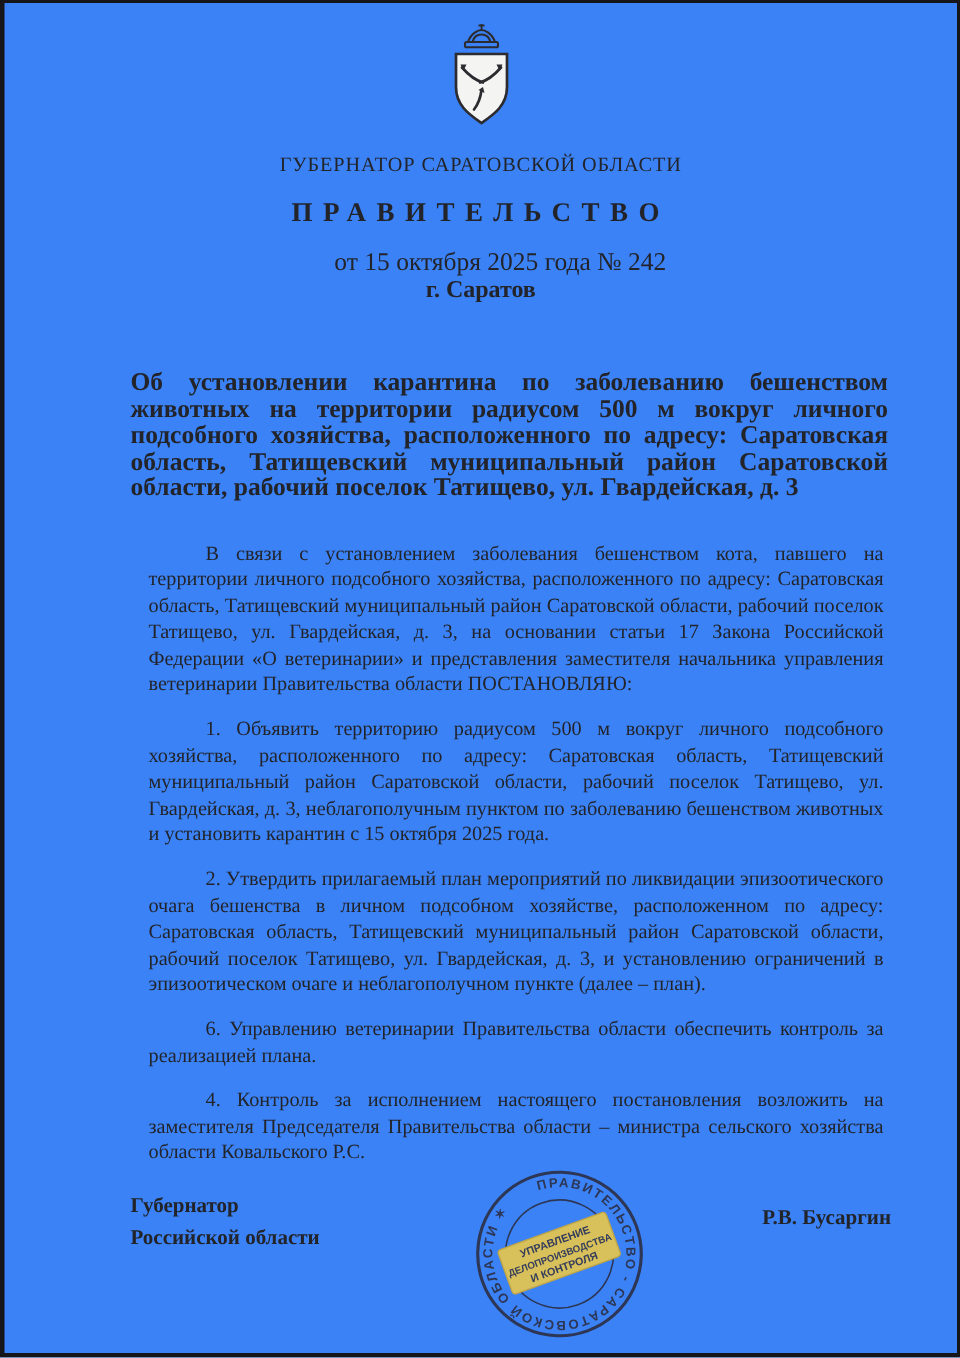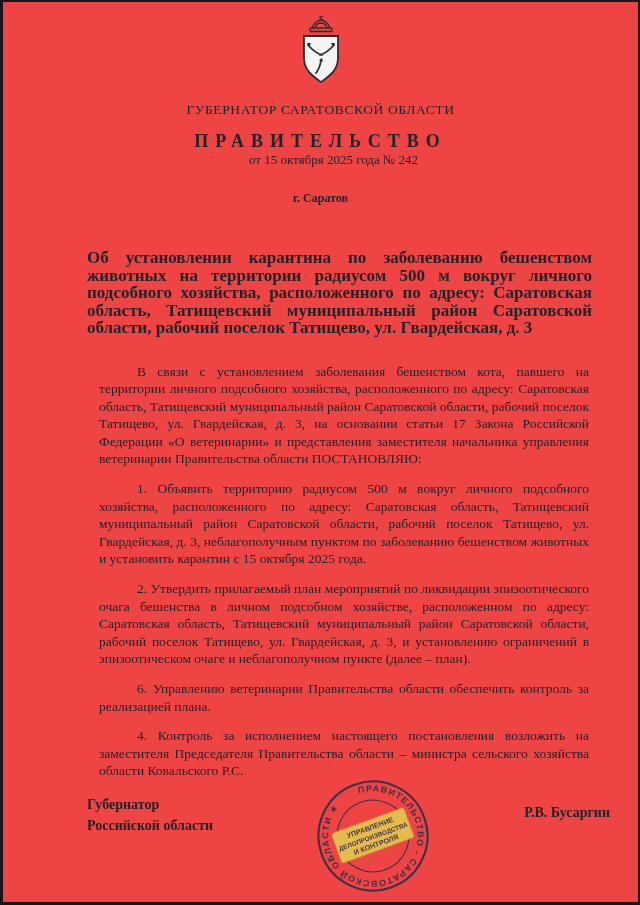--- a/index.html
+++ b/index.html
@@ -1,20 +1,20 @@
 <!DOCTYPE html>
 <html lang="ru"><head>
 <meta charset="utf-8">
 <style>
   html,body{margin:0;padding:0;background:#e9e9e9;}
   .page{
     position:relative;
     width:640px;height:905px;
     margin:0 auto;
-    background:#ef4444;
+    background:#3b82f6;
     box-sizing:border-box;
     border-top:2px solid #15151a;
     border-right:2px solid #15151a;
     border-bottom:3px solid #15151a;
     border-left:3px solid #15151a;
     font-family:"Liberation Serif", serif;
     color:#22242a;
     overflow:hidden;
   }
   .emblem{
@@ -31,28 +31,28 @@
   }
   .doctype{
     text-align:center;
     font-size:18px;
     font-weight:bold;
     letter-spacing:7px;
     margin-top:13px;
   }
   .dateline{
     text-align:center;
-    font-size:13px;
+    font-size:17px;
+    margin-top:13px;
     padding-left:26px;
   }
   .city{
     text-align:center;
-    font-size:12px;
+    font-size:16px;
     font-weight:bold;
-    margin-top:23px;
   }
   .subject{
     margin:43px 55px 0 84px;
     width:505px;
     font-size:17px;
     font-weight:bold;
     line-height:17.5px;
     text-align:justify;
   }
   .body{
@@ -61,21 +61,21 @@
     font-size:13.5px;
     line-height:17.6px;
     text-align:justify;
   }
   .body p{
     margin:12px;
     text-indent:38px;
   }
   .sig{
     position:absolute;
-    left:84px;right:28px;
+    left:84px;right:44px;
     top:792px;
     display:flex;
     justify-content:space-between;
     align-items:flex-start;
     font-size:14px;
     font-weight:bold;
   }
   .sig-left div{line-height:21px;}
   .sig-right{margin-top:11px;}
   .stamp{

